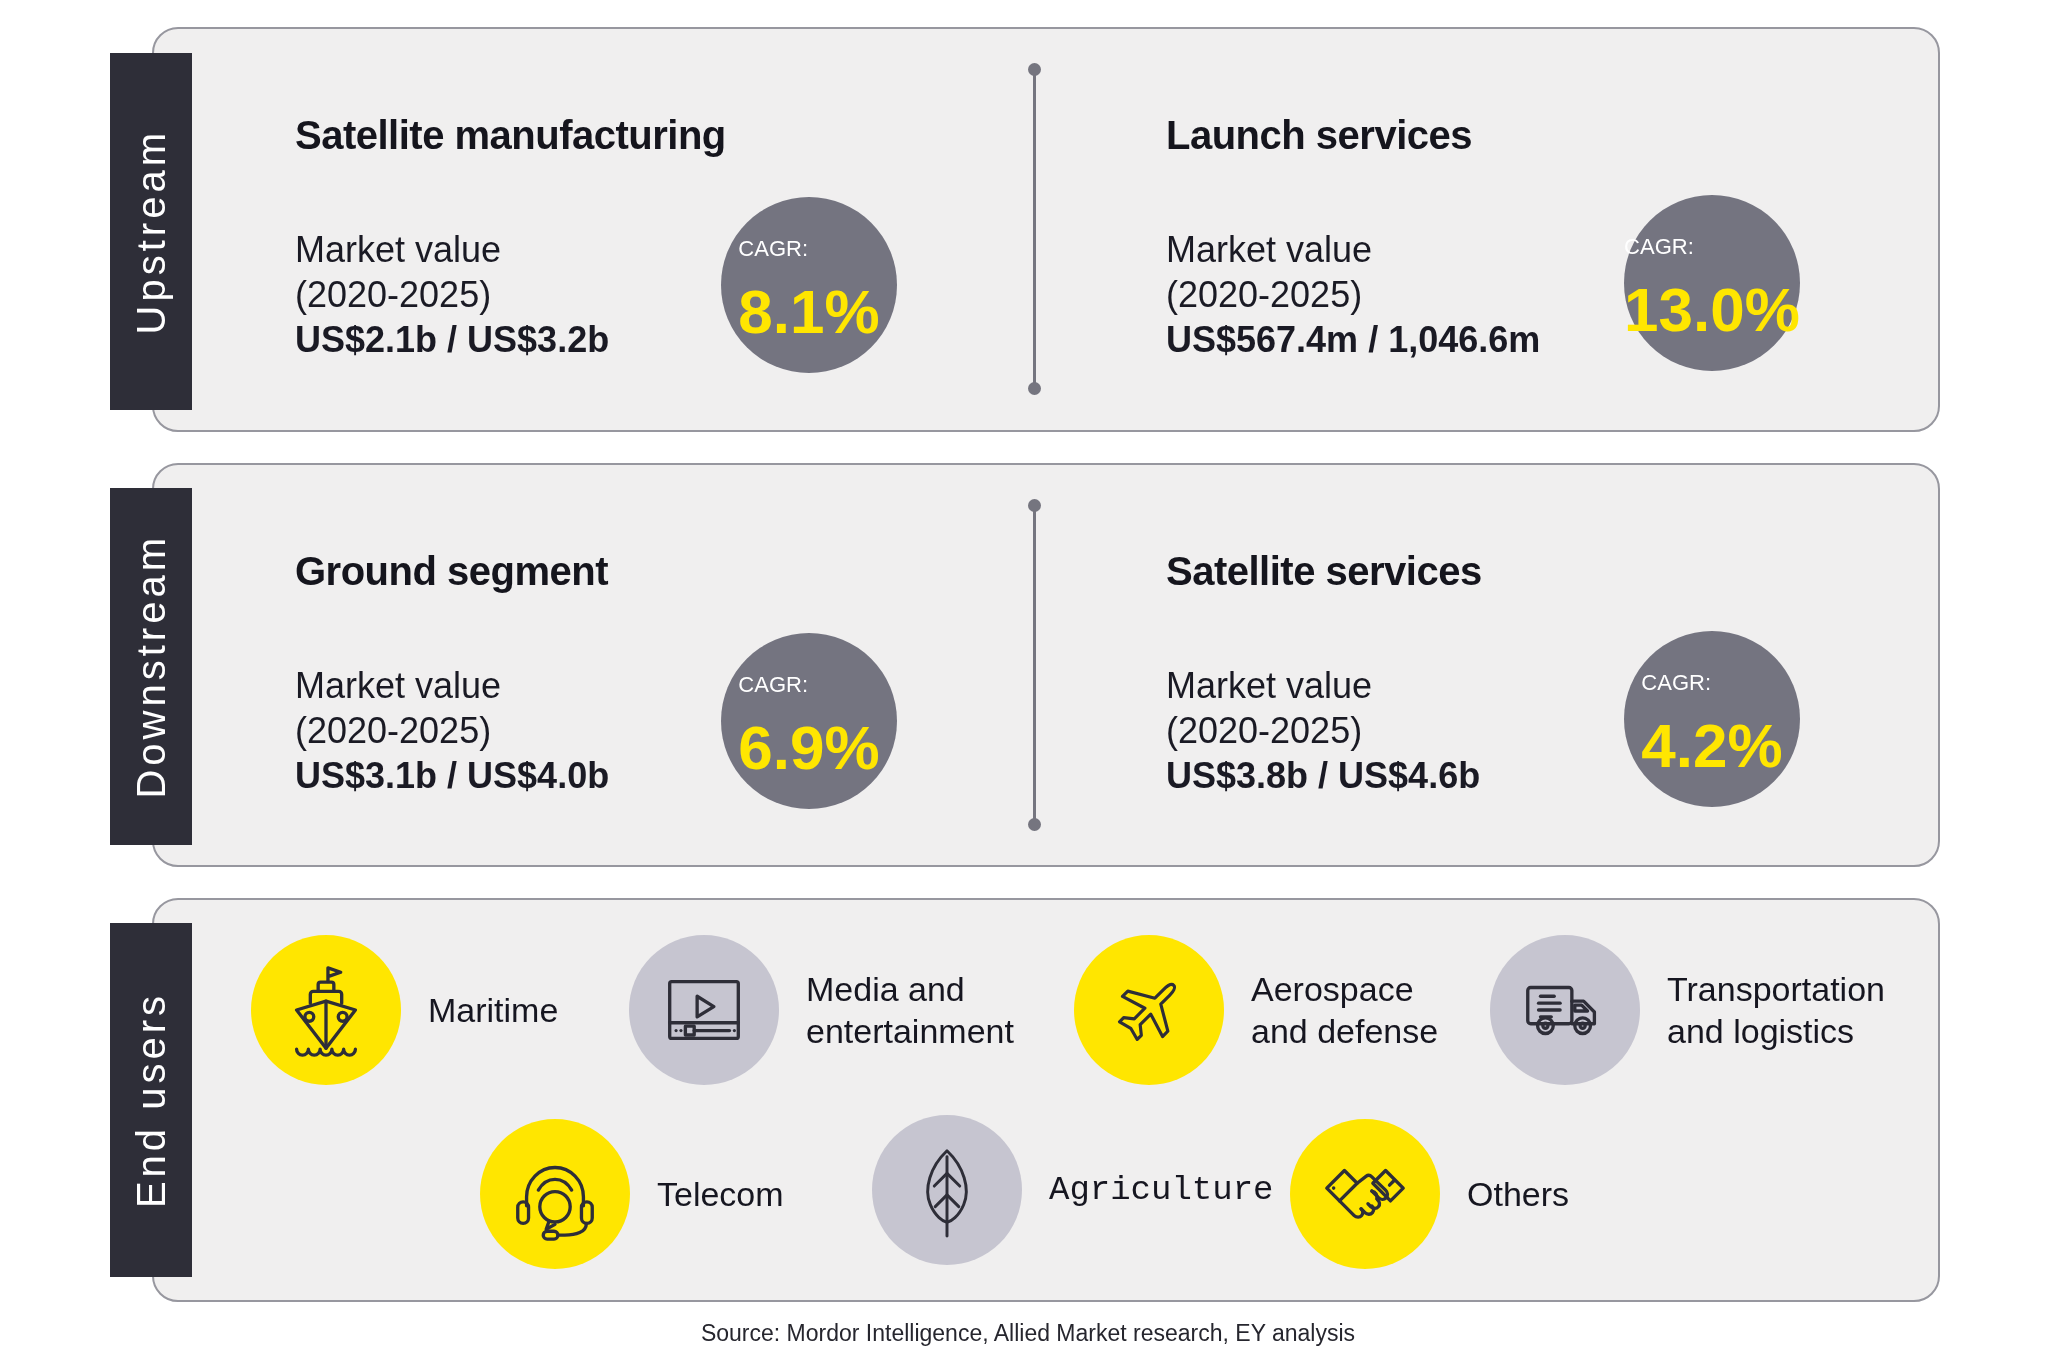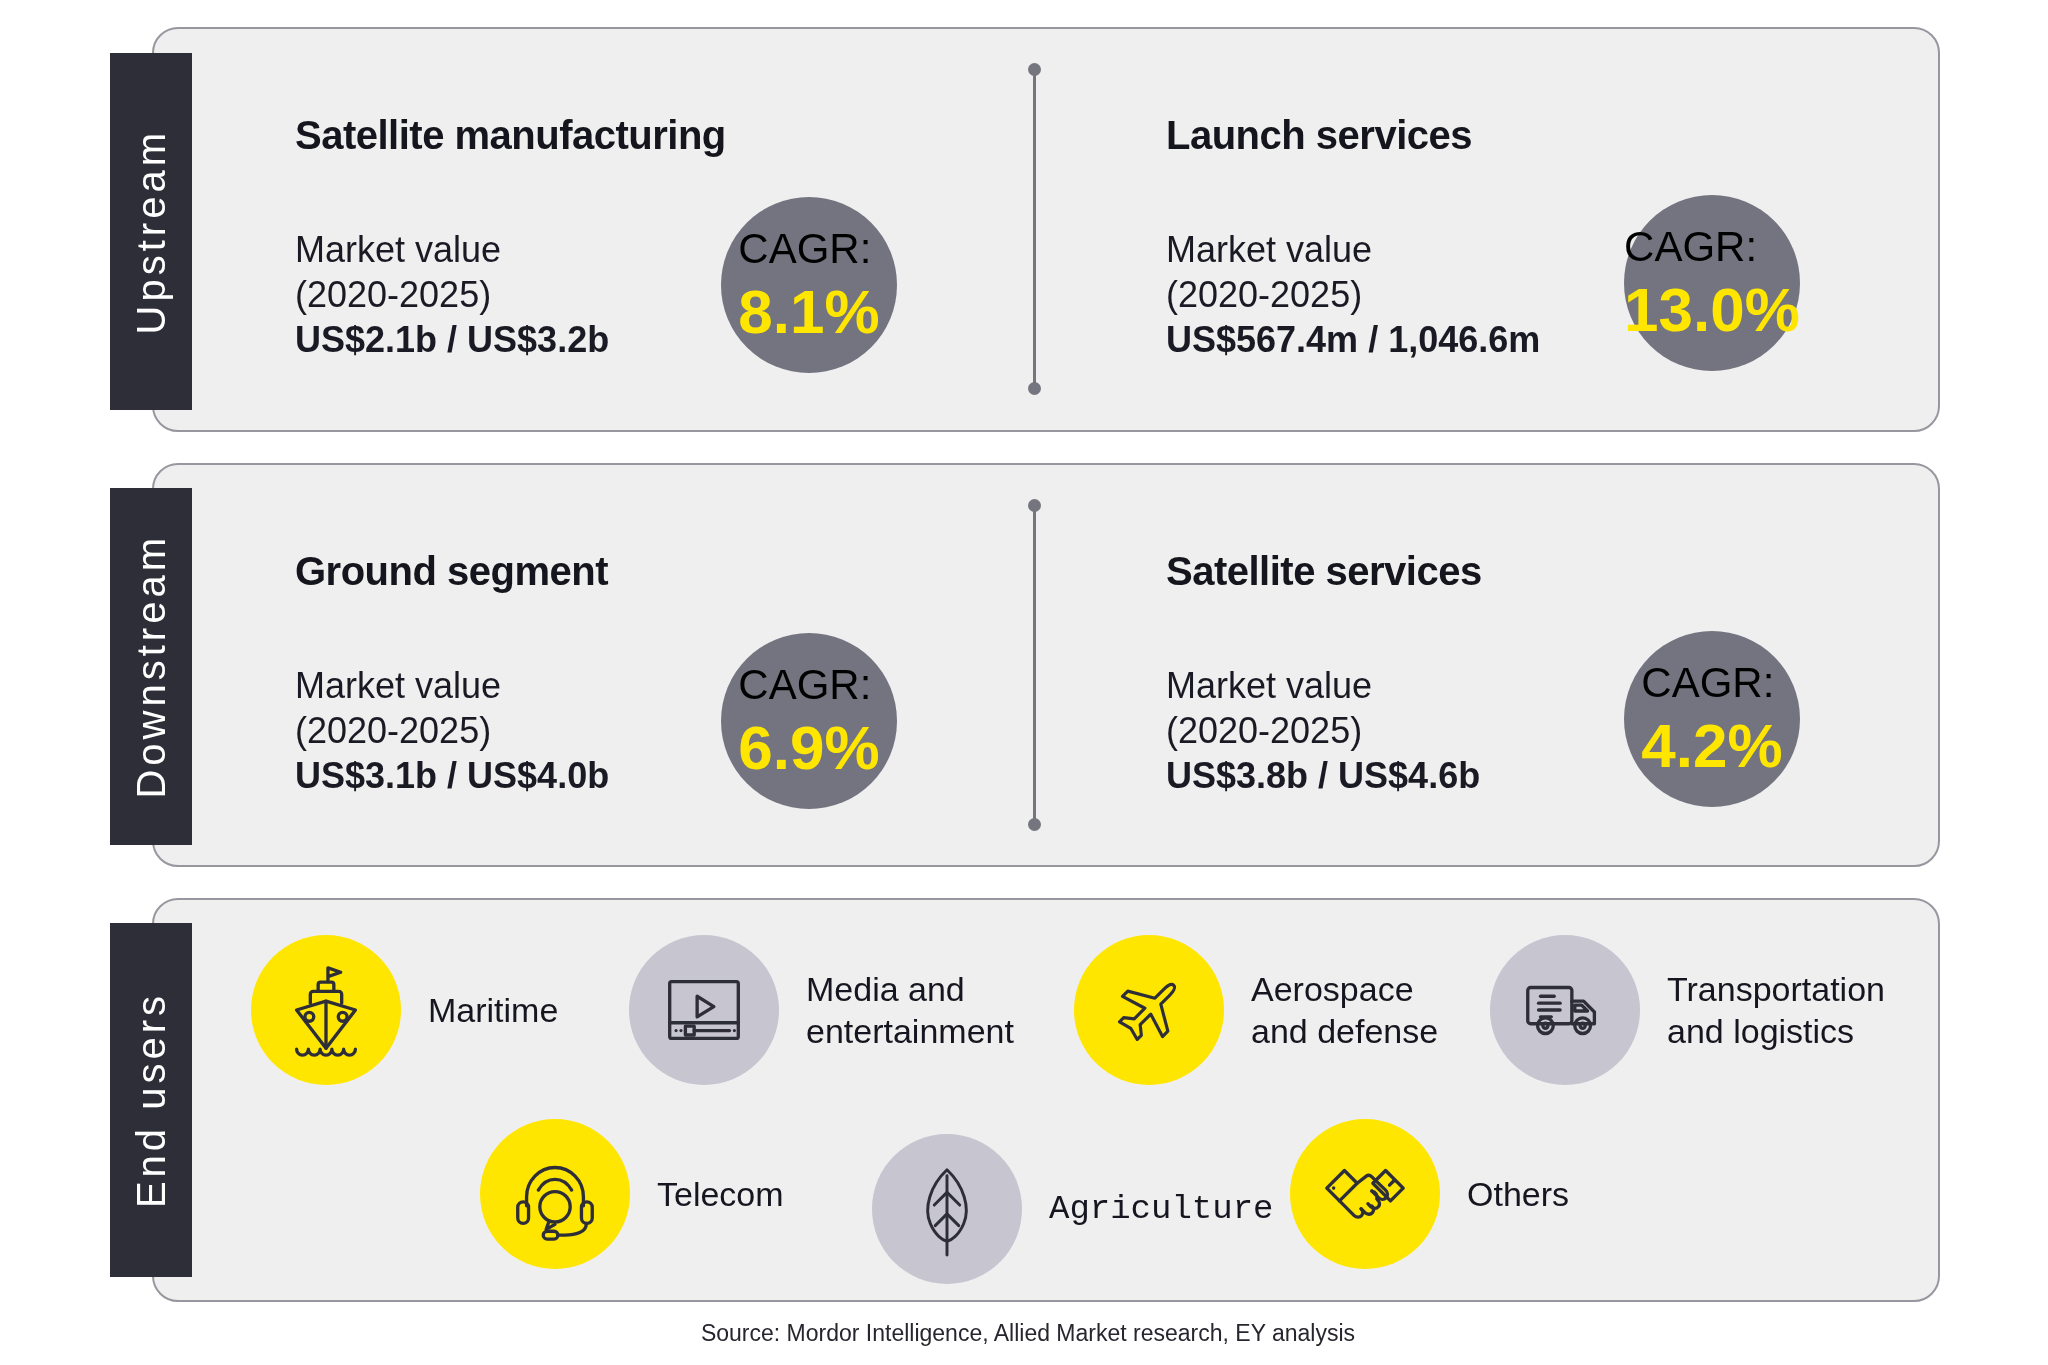--- a/index.html
+++ b/index.html
@@ -32,21 +32,21 @@
   .market { position:absolute; top:198px; font-size:36px; line-height:45px; color:#1a1a24; }
   .market.left  { left:141px; }
   .market.right { left:1012px; }
   .market .value { font-weight:bold;text-align:right; }
 
   .cagr { position:absolute; width:176px; height:176px; border-radius:50%;
           background:#747480; display:flex; align-items:center; justify-content:center; }
   .cagr.left  { left:567px;  top:168px; }
   .cagr.right { left:1470px; top:166px; }
   .cagr-inner { display:flex; flex-direction:column; align-items:flex-start; }
-  .cagr-label { color:#000000; font-size:42px; line-height:38px; }
+  .cagr-label { color:#ffffff; font-size:22px; line-height:38px; }
   .cagr-value { color:#ffe600; font-size:62px; line-height:56px; font-weight:bold; margin-top:16px; }
 
   .divider { position:absolute; left:879px; top:40px; width:3px; height:320px; background:#75757f; }
   .divider .dot { position:absolute; left:-5px; width:13px; height:13px; border-radius:50%; background:#75757f; }
   .divider .dot.top { top:-6px; }
   .divider .dot.bottom { bottom:-6px; }
 
   
   .user { position:absolute; width:150px; height:150px; }
   .user-circle { width:150px; height:150px; border-radius:50%;
@@ -54,21 +54,21 @@
   .user-circle.yellow   { background:#ffe600; }
   .user-circle.lavender { background:#c6c5d0; }
   .user-label { position:absolute; left:177px; top:50%; transform:translateY(-50%);
                 font-size:34px; line-height:42px; color:#161620; white-space:nowrap; }
 
   .u1 { left:97px;   top:35px; }
   .u2 { left:475px;  top:35px; }
   .u3 { left:920px;  top:35px; }
   .u4 { left:1336px; top:35px; }
   .u5 { left:326px;  top:219px; }
-  .u6 { left:718px;  top:234px;font-family:Liberation Mono, monospace; }
+  .u6 { left:718px;  top:215px;font-family:Liberation Mono, monospace; }
   .u7 { left:1136px; top:219px; }
 
   .icon { width:98px; height:98px; }
   .icon * { vector-effect:none; }
 
   .source { position:absolute; left:0; right:0; top:1320px; text-align:center;
             font-size:23px; color:#26262e;padding-left:8px; }
 </style>
 </head>
 <body>

